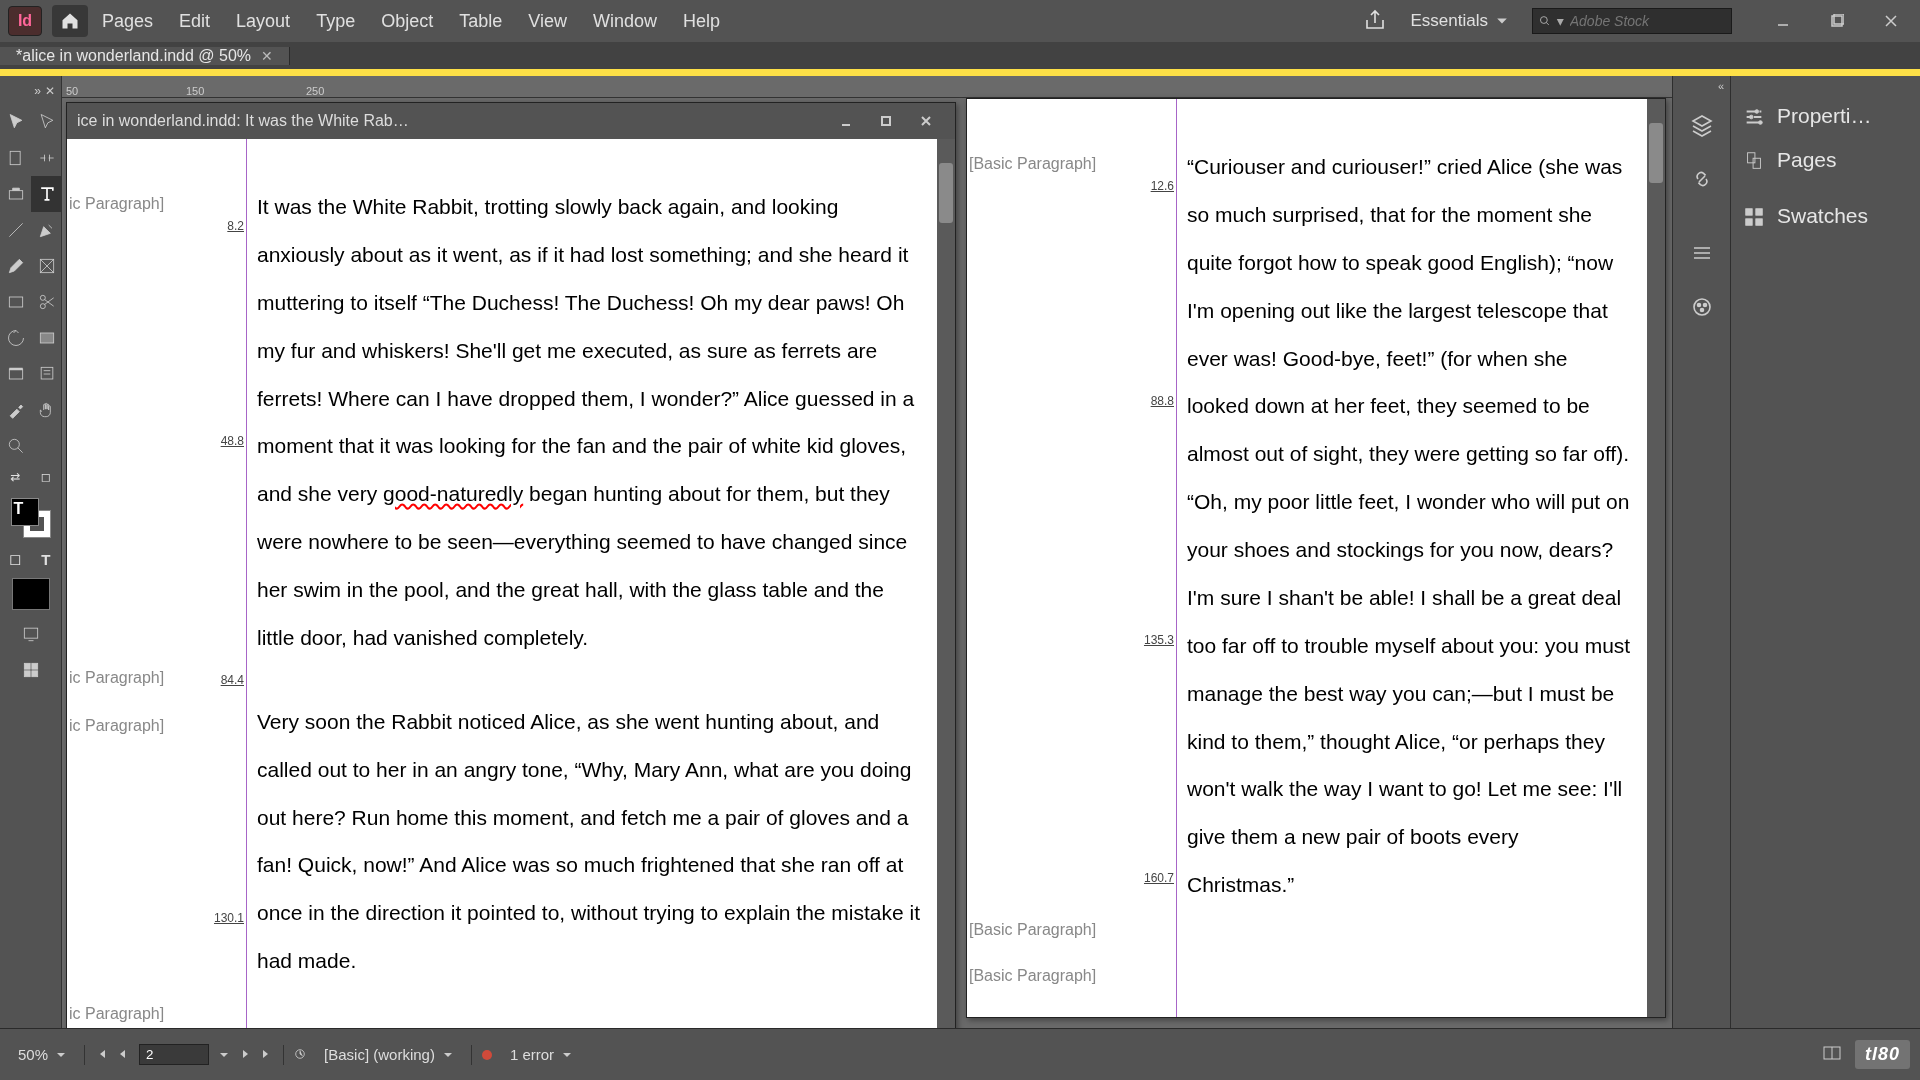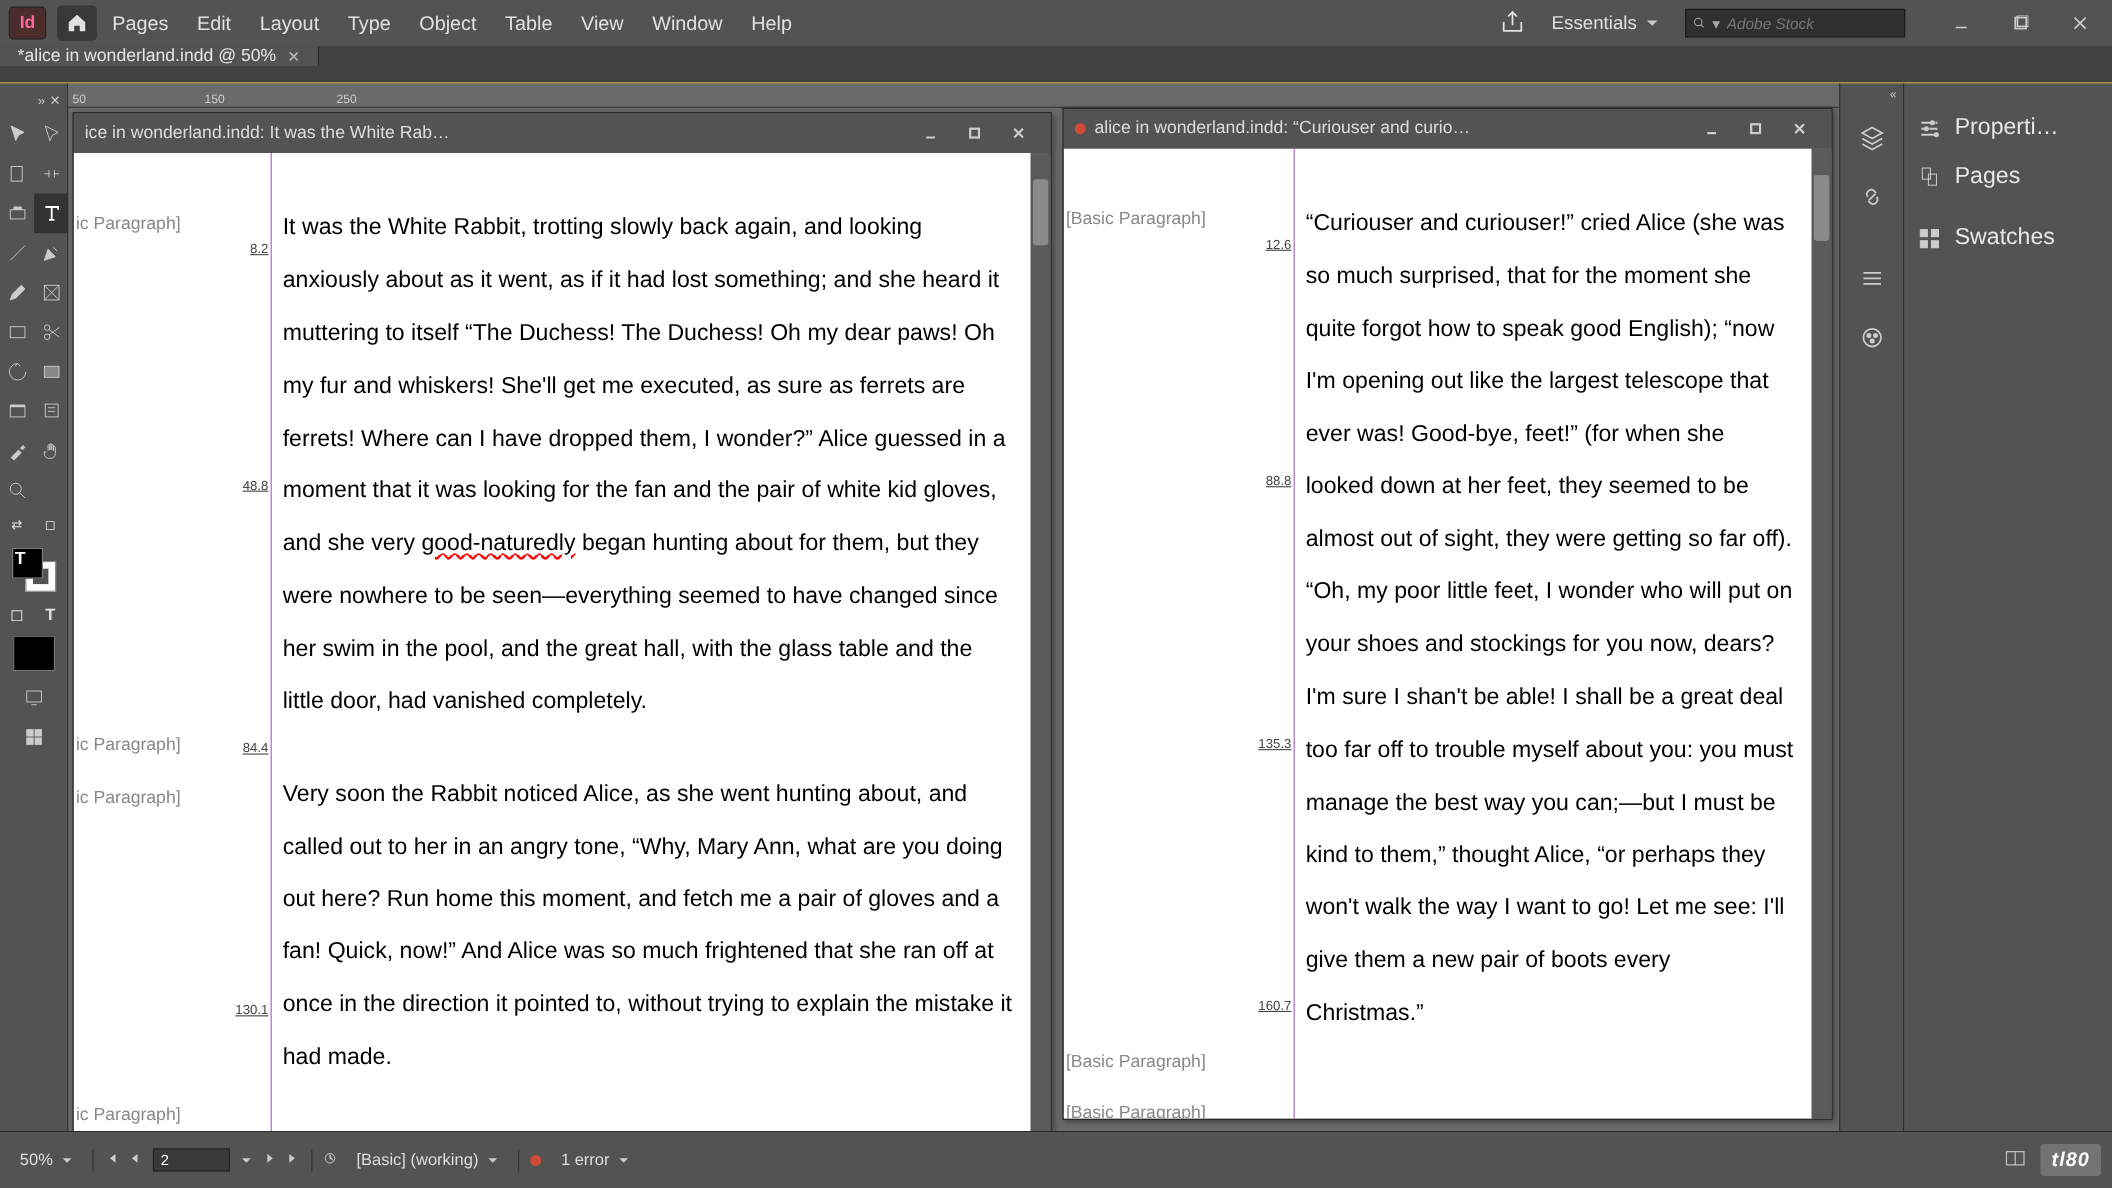--- a/index.html
+++ b/index.html
@@ -14,21 +14,21 @@
 .share-icon svg { width:24px; height:24px; stroke:#e0e0e0; fill:none; stroke-width:1.6; }
 .workspace { display:flex; align-items:center; gap:8px; font-size:17px; padding:4px 10px; }
 .workspace svg { width:12px; height:12px; fill:#ccc; }
 .search-stock { background:#2f2f2f; border:1px solid #1a1a1a; height:26px; width:200px; display:flex; align-items:center; padding:0 6px; gap:6px; }
 .search-stock svg { width:14px; height:14px; fill:#aaa; }
 .search-stock input { background:transparent; border:none; color:#aaa; font-size:14px; outline:none; width:100%; font-style:italic; }
 .win-controls { display:flex; gap:12px; margin-left:16px; }
 .win-controls div { width:42px; height:32px; display:flex; align-items:center; justify-content:center; }
 .win-controls svg { width:14px; height:14px; stroke:#ccc; fill:none; stroke-width:1.5; }
 
-.doc-tabbar { height:34px; background:#424242; display:flex; align-items:flex-start; border-bottom:1px solid #fde047; }
+.doc-tabbar { height:34px; background:#424242; display:flex; align-items:center; border-bottom:7px solid #fde047; }
 .doc-tab { background:#535353; padding:0 16px; display:flex; align-items:center; font-size:16px; color:#e6e6e6; gap:10px; border-right:1px solid #2a2a2a;}
 .doc-tab .close-x { font-size:14px; color:#bbb; }
 
 .main-area { position:relative; height:calc(1080px - 42px - 34px - 34px); background:#6a6a6a; }
 
 .left-toolbar { position:absolute; left:0; top:0; width:62px; background:#535353; height:100%; border-right:1px solid #333; padding-top:6px;}
 .left-toolbar .collapse { display:flex; justify-content:flex-end; gap:4px; padding:2px 6px 6px; }
 .left-toolbar .collapse span { color:#ccc; font-size:12px; }
 .tool-col { display:flex; flex-wrap:wrap; width:62px; }
 .tool { width:31px; height:36px; display:flex; align-items:center; justify-content:center; position:relative;}
@@ -342,41 +342,20 @@
         <p style="height:24px"></p>
         <p>Very soon the Rabbit noticed Alice, as she went hunting about, and called out to her in an angry tone, “Why, Mary Ann, what are you doing out here? Run home this moment, and fetch me a pair of gloves and a fan! Quick, now!” And Alice was so much frightened that she ran off at once in the direction it pointed to, without trying to explain the mistake it had made.</p>
       </div>
       <div class="scrollbar-v">
           <div class="thumb"></div>
         </div>
     </div>
   </div>
 
   <div class="subwin" style="left:966px; top:22px; width:700px; height:920px;">
-    <div class="subwin-title">
-      <span class="red-dot"></span>
-      <span>alice in wonderland.indd: “Curiouser and curio…</span>
-      <div class="subwin-controls">
-        <div>
-            <svg viewBox="0 0 12 12">
-              <path d="M2 10h8"></path>
-            </svg>
-          </div>
-        <div>
-            <svg viewBox="0 0 12 12">
-              <rect x="2" y="2" width="8" height="8"></rect>
-            </svg>
-          </div>
-        <div>
-            <svg viewBox="0 0 12 12">
-              <path d="M2 2l8 8M10 2l-8 8"></path>
-            </svg>
-          </div>
-      </div>
-    </div>
     <div class="subwin-body">
       <div class="margin-col" style="width:210px" id="margin2">
           <div class="para-label" style="top: 56px; left: 2px;">[Basic Paragraph]</div>
           <div class="para-label" style="top: 822px; left: 2px;">[Basic Paragraph]</div>
           <div class="para-label" style="top: 868px; left: 2px;">[Basic Paragraph]</div>
           <div class="measure" style="top: 80px;">12.6</div>
           <div class="measure" style="top: 295px;">88.8</div>
           <div class="measure" style="top: 534px;">135.3</div>
           <div class="measure" style="top: 772px;">160.7</div>
         </div>

